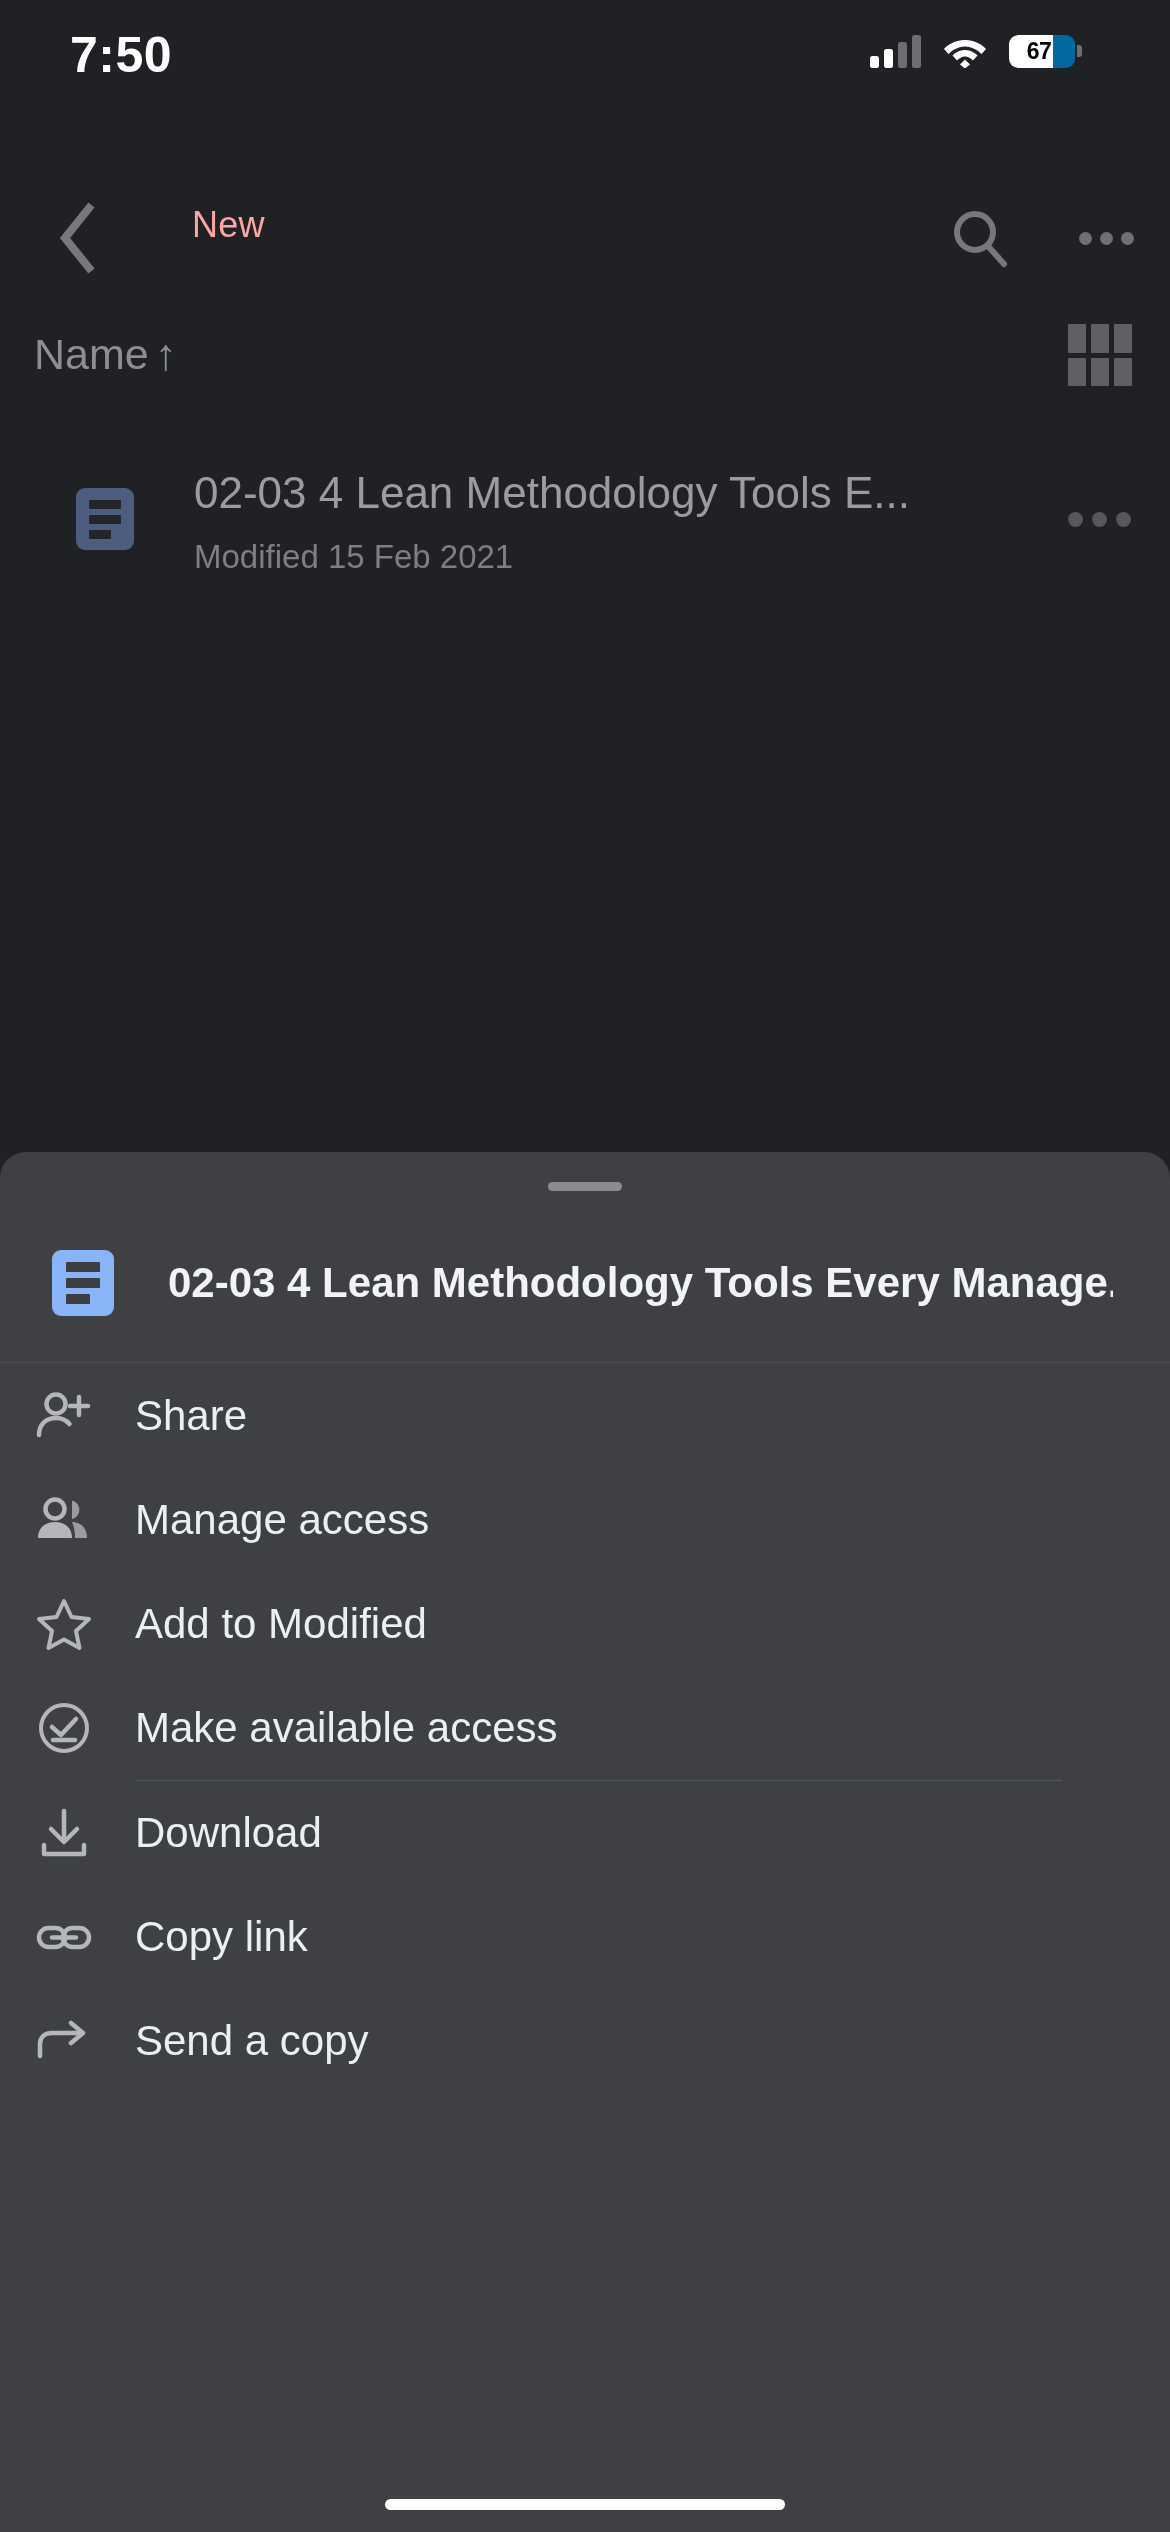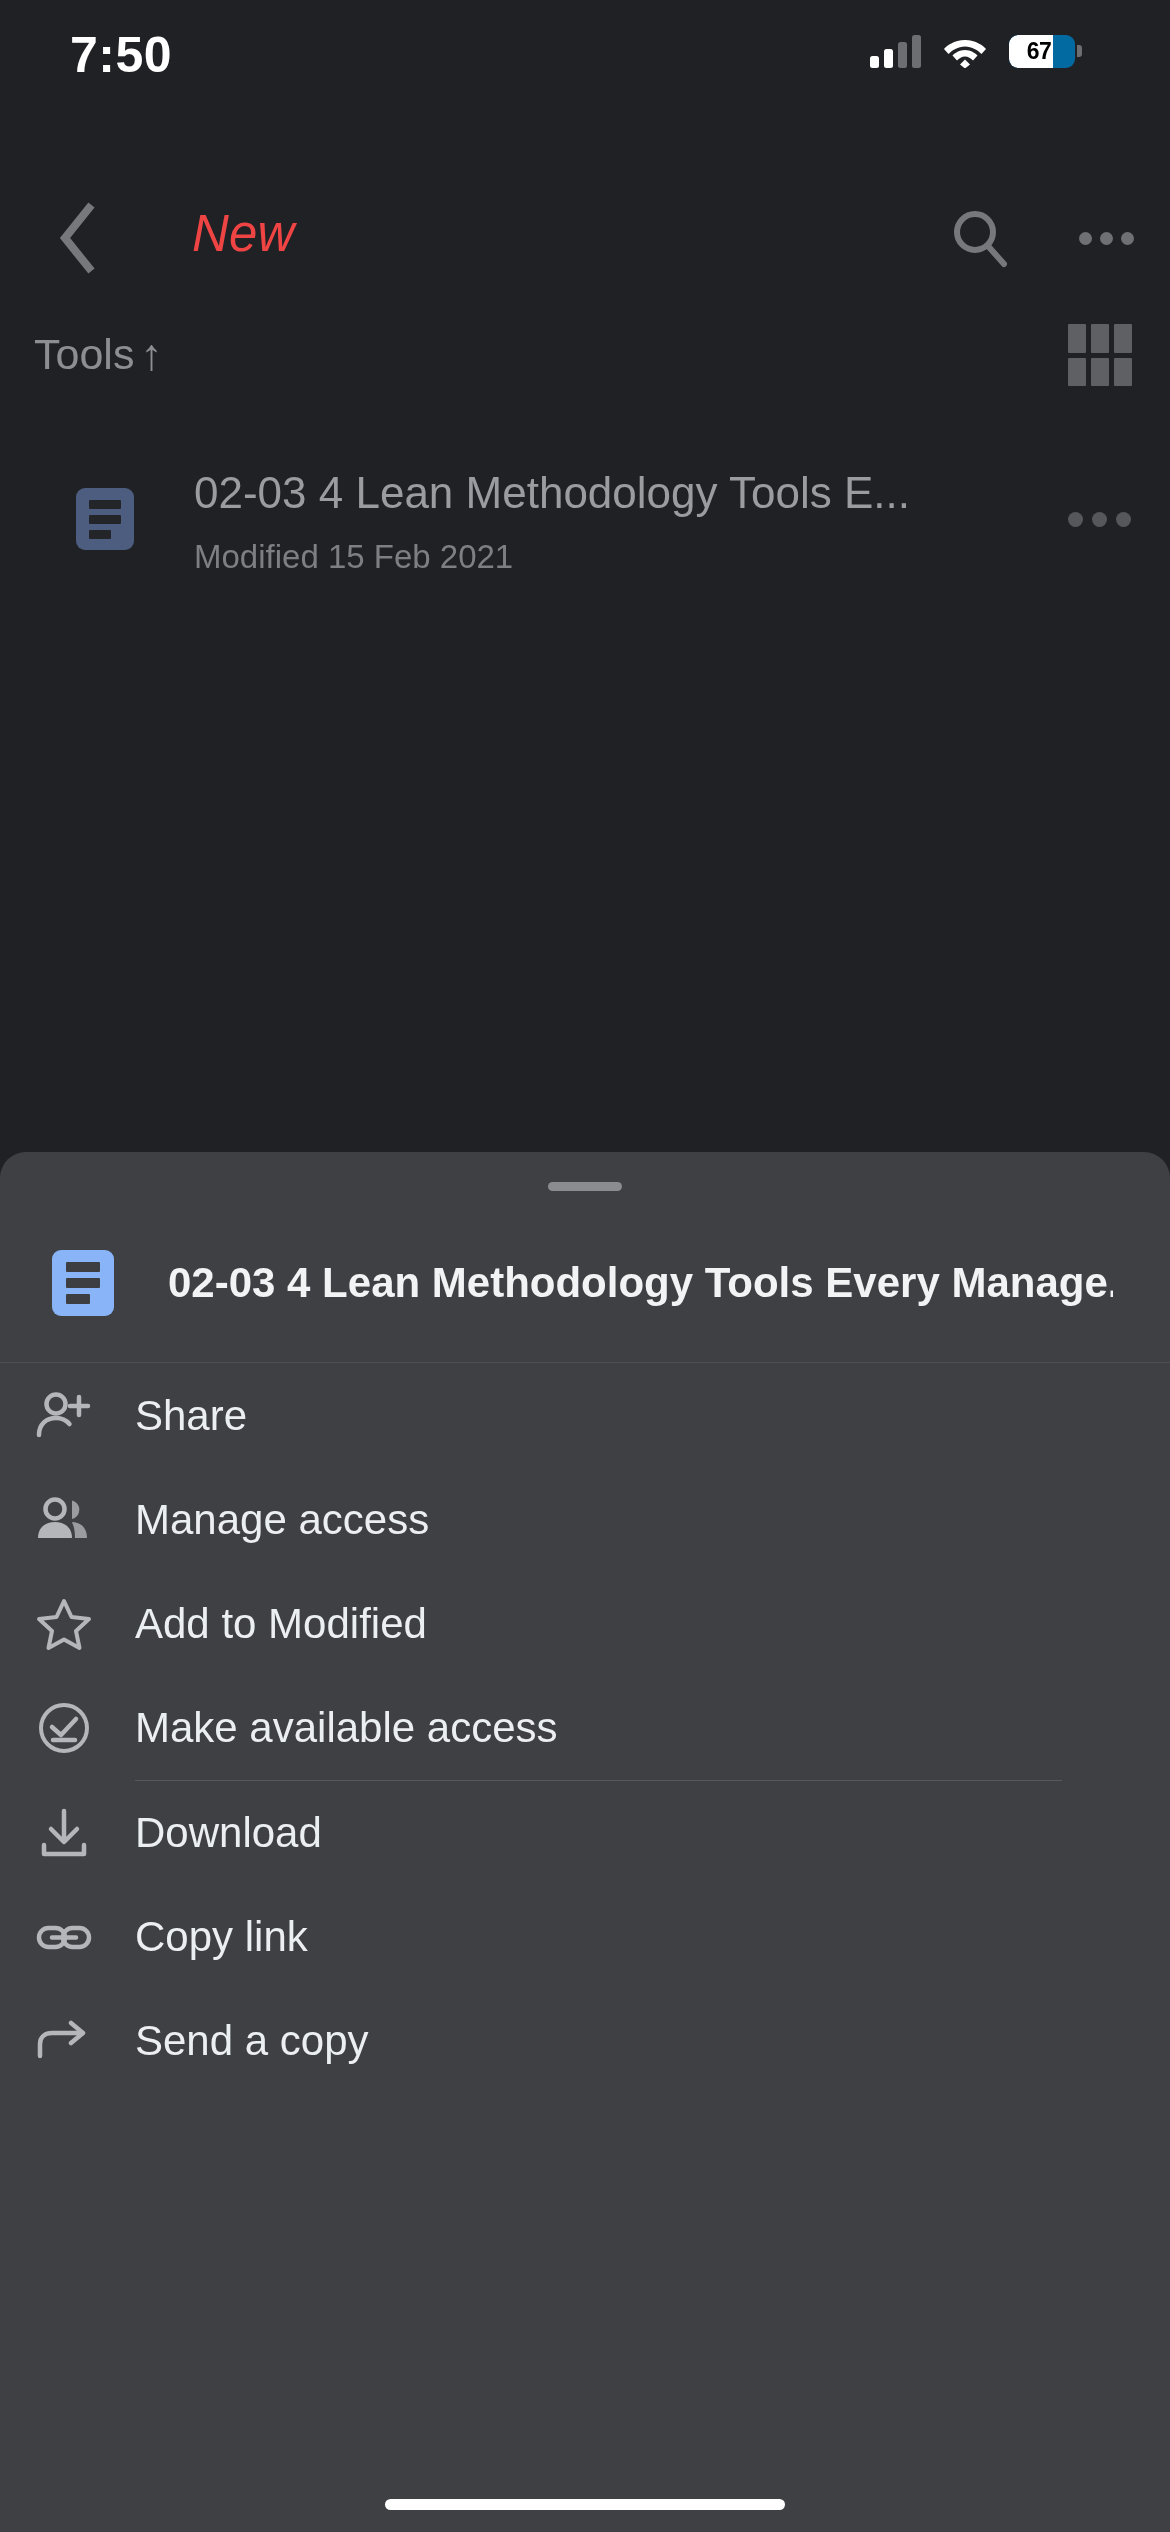--- a/index.html
+++ b/index.html
@@ -64,21 +64,21 @@
     position:absolute; top:178px; left:0;
     width:1170px; height:120px;
   }
   #back-button {
     position:absolute; left:40px; top:22px;
     width:76px; height:76px;
     display:flex; align-items:center; justify-content:center;
   }
   #nav-title {
     position:absolute; left:192px; top:26px;
-    font-size:51px; color:#ef4444; letter-spacing:0.2px;font-style:italic;
+    font-size:36px; color:#fca5a5; letter-spacing:0.2px;
   }
   #search-button {
     position:absolute; right:148px; top:18px;
     width:84px; height:84px;
     display:flex; align-items:center; justify-content:center;
   }
   #nav-overflow-button {
     position:absolute; right:22px; top:18px;
     width:84px; height:84px;
     display:flex; align-items:center; justify-content:center;
@@ -247,21 +247,21 @@
     </div>
     <div id="nav-overflow-button">
       <span></span>
         <span></span>
         <span></span>
     </div>
   </div>
 
   <div id="sort-row">
     <div id="sort-label">
-      <span>Tools</span>
+      <span>Name</span>
       <span id="sort-arrow-icon">↑</span>
     </div>
     <div id="grid-view-button">
       <i></i>
         <i></i>
         <i></i>
         <i></i>
         <i></i>
         <i></i>
     </div>

